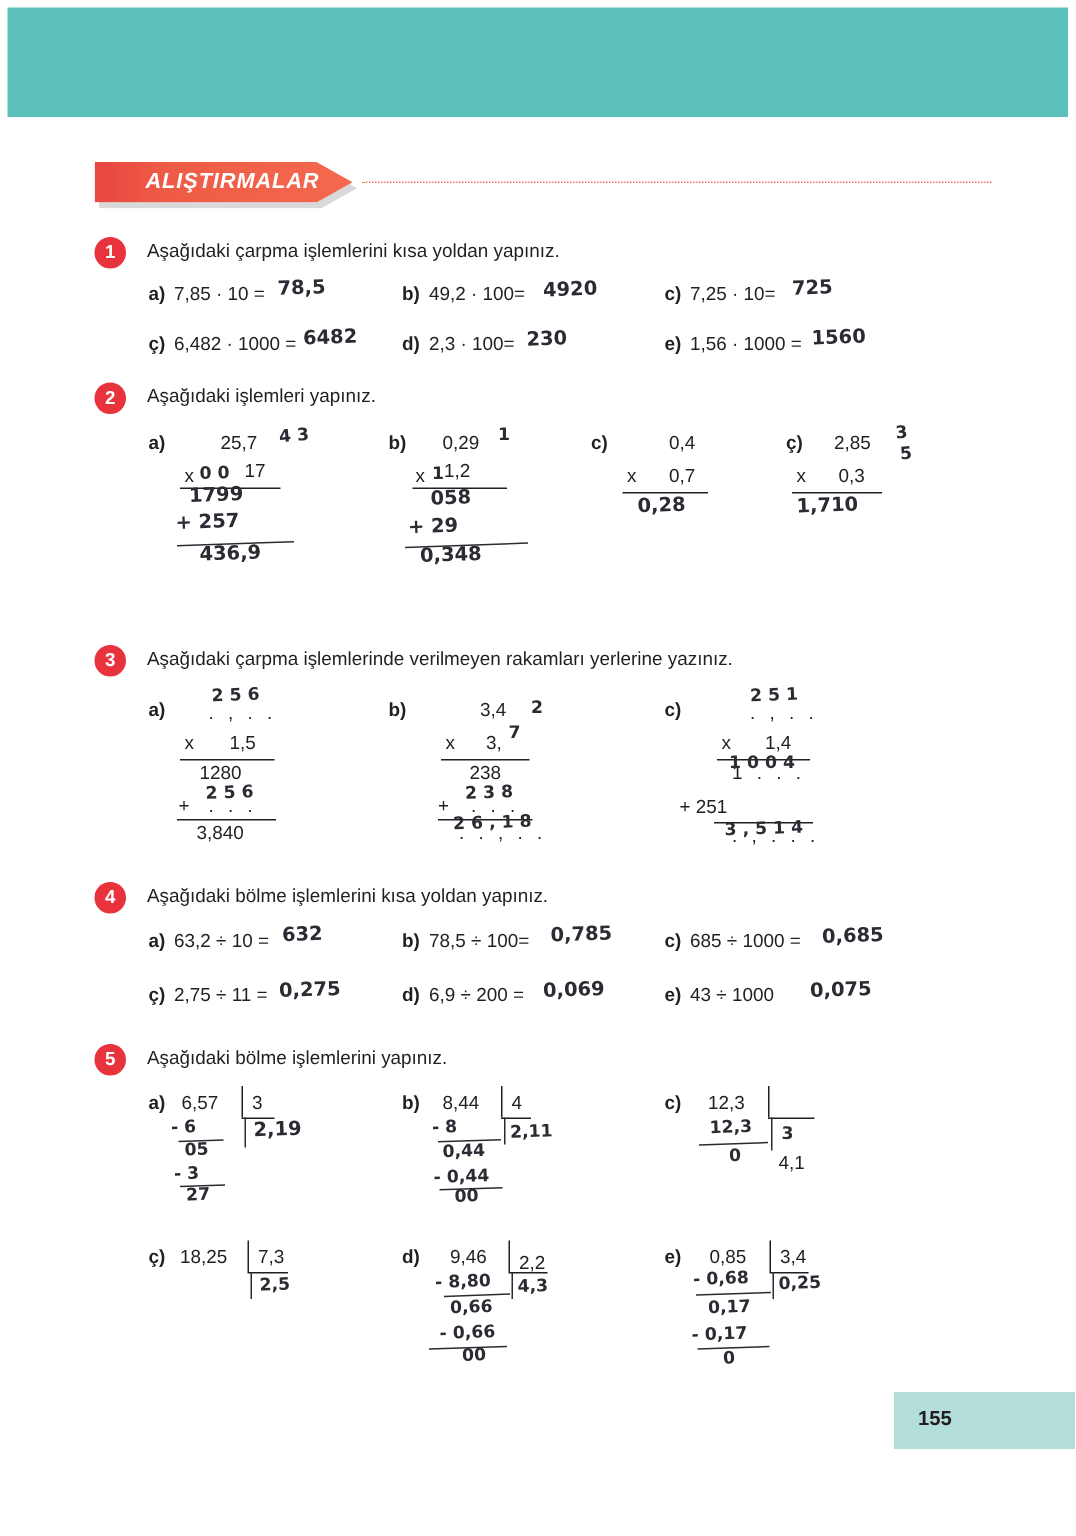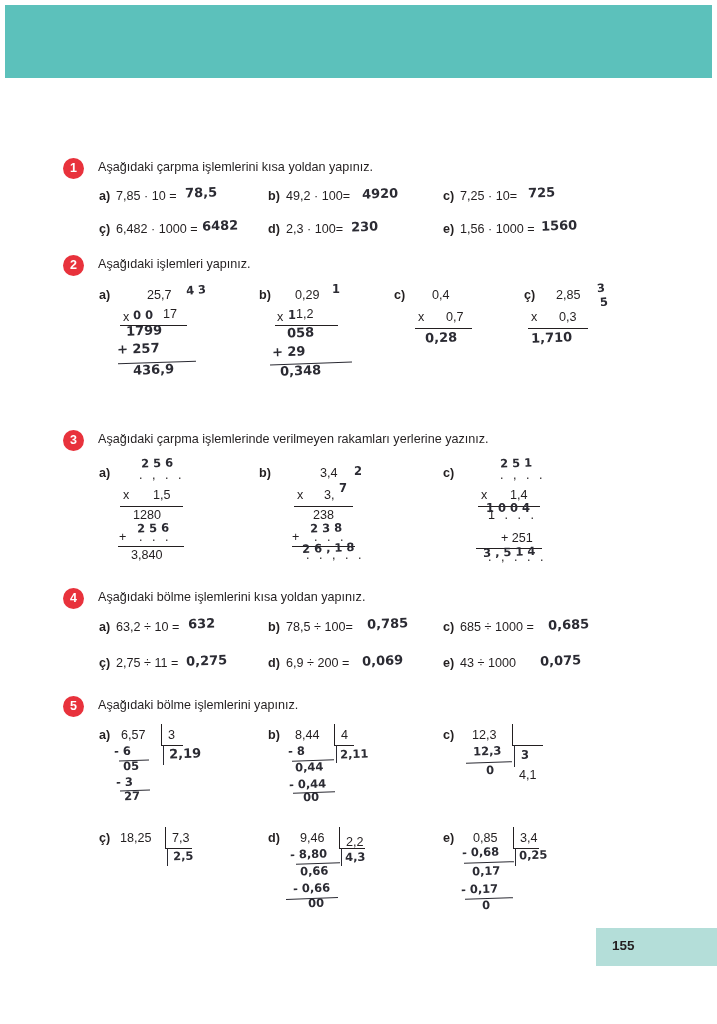--- a/index.html
+++ b/index.html
@@ -172,20 +172,26 @@
     color: #231f20;
   }
 </style>
 </head>
 <body>
 
 <div class="page">
 
   <div class="top-band"></div>
 
+  <div class="banner-wrap">
+    <div class="banner-shadow"></div>
+    <div class="banner"></div>
+    <div class="banner-label">ALIŞTIRMALAR</div>
+    <div class="banner-dots"></div>
+  </div>
 
   <div class="ex" style="top:158px">
     <div class="badge">1</div>
     <div class="prompt">Aşağıdaki çarpma işlemlerini kısa yoldan yapınız.</div>
   </div>
   <div class="itm lab" style="left:99px; top:189px">a)</div>
   <div class="itm" style="left:116px; top:189px">7,85 · 10 =</div>
   <div class="hw r2" style="left:185px; top:185px">78,5</div>
 
   <div class="itm lab" style="left:268px; top:189px">b)</div>
@@ -231,21 +237,21 @@
   <div class="itm" style="left:277px; top:310px">x</div>
   <div class="hw s r0" style="left:288px; top:308px">1</div>
   <div class="itm" style="left:296px; top:307px">1,2</div>
   <div class="rule" style="left:275px; top:325px; width:63px"></div>
   <div class="hw r2" style="left:287px; top:325px">058</div>
   <div class="hw r2" style="left:272px; top:344px">+ 29</div>
   <div class="hrule" style="left:270px; top:363px; width:82px"></div>
   <div class="hw r2" style="left:280px; top:363px">0,348</div>
 
   <div class="itm lab" style="left:394px; top:288px">c)</div>
-  <div class="itm" style="left:432px; top:288px">0,4</div>
+  <div class="itm" style="left:446px; top:288px">0,4</div>
   <div class="itm" style="left:418px; top:310px">x</div>
   <div class="itm" style="left:446px; top:310px">0,7</div>
   <div class="rule" style="left:415px; top:328px; width:57px"></div>
   <div class="hw r2" style="left:425px; top:330px">0,28</div>
 
   <div class="itm lab" style="left:524px; top:288px">ç)</div>
   <div class="itm" style="left:556px; top:288px">2,85</div>
   <div class="hw s r5" style="left:597px; top:281px">3</div>
   <div class="hw s r5" style="left:600px; top:295px">5</div>
   <div class="itm" style="left:531px; top:310px">x</div>
@@ -287,21 +293,21 @@
   <div class="hw s r2" style="left:302px; top:541px">2 6 , 1 8</div>
 
   <div class="itm lab" style="left:443px; top:466px">c)</div>
   <div class="blank" style="left:500px; top:468px">. , . .</div>
   <div class="hw s r2" style="left:500px; top:456px">2 5 1</div>
   <div class="itm" style="left:481px; top:488px">x</div>
   <div class="itm" style="left:510px; top:488px">1,4</div>
   <div class="rule" style="left:478px; top:506px; width:62px"></div>
   <div class="blank" style="left:488px; top:508px">1 . . .</div>
   <div class="hw s r0" style="left:486px; top:501px">1 0 0 4</div>
-  <div class="itm" style="left:501px; top:531px">+ 251</div>
+  <div class="itm" style="left:453px; top:531px">+ 251</div>
   <div class="rule" style="left:476px; top:548px; width:66px"></div>
   <div class="blank" style="left:488px; top:550px">. , . . .</div>
   <div class="hw s r2" style="left:483px; top:545px">3 , 5 1 4</div>
 
   <div class="ex" style="top:588px">
     <div class="badge">4</div>
     <div class="prompt">Aşağıdaki bölme işlemlerini kısa yoldan yapınız.</div>
   </div>
   <div class="itm lab" style="left:99px; top:620px">a)</div>
   <div class="itm" style="left:116px; top:620px">63,2 ÷ 10 =</div>

